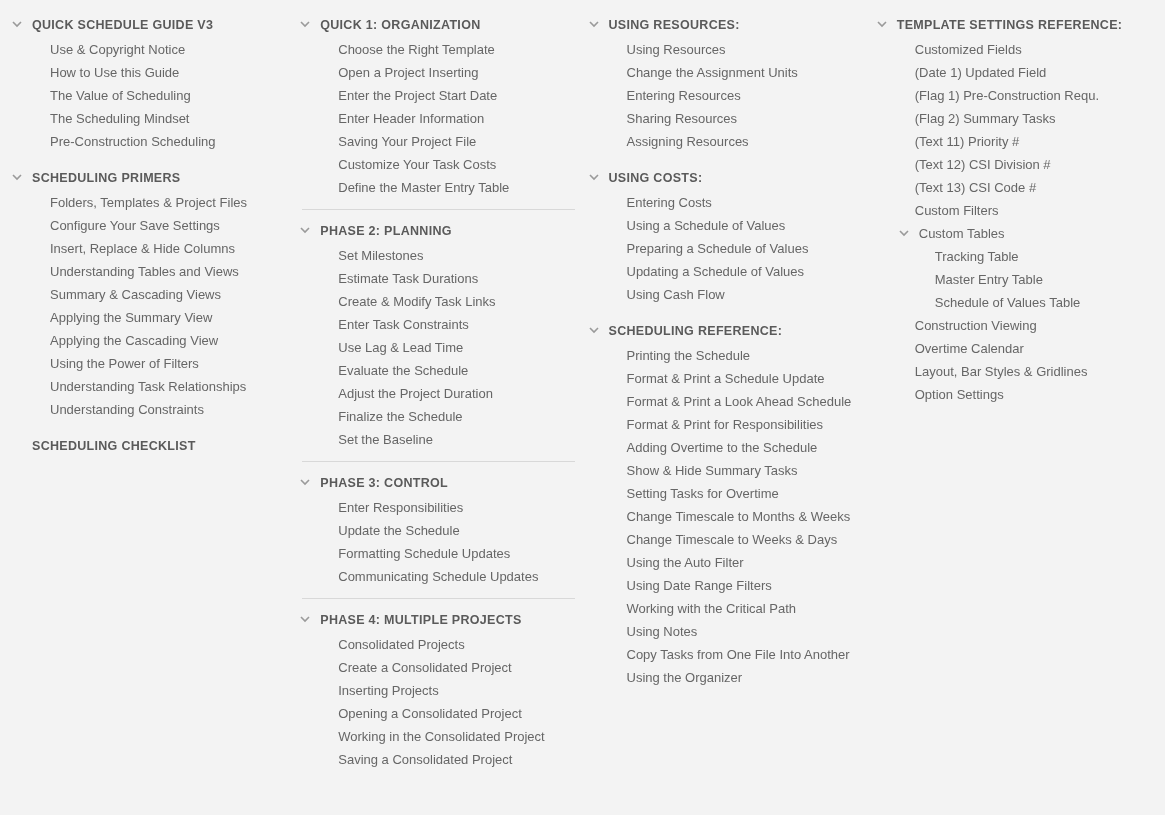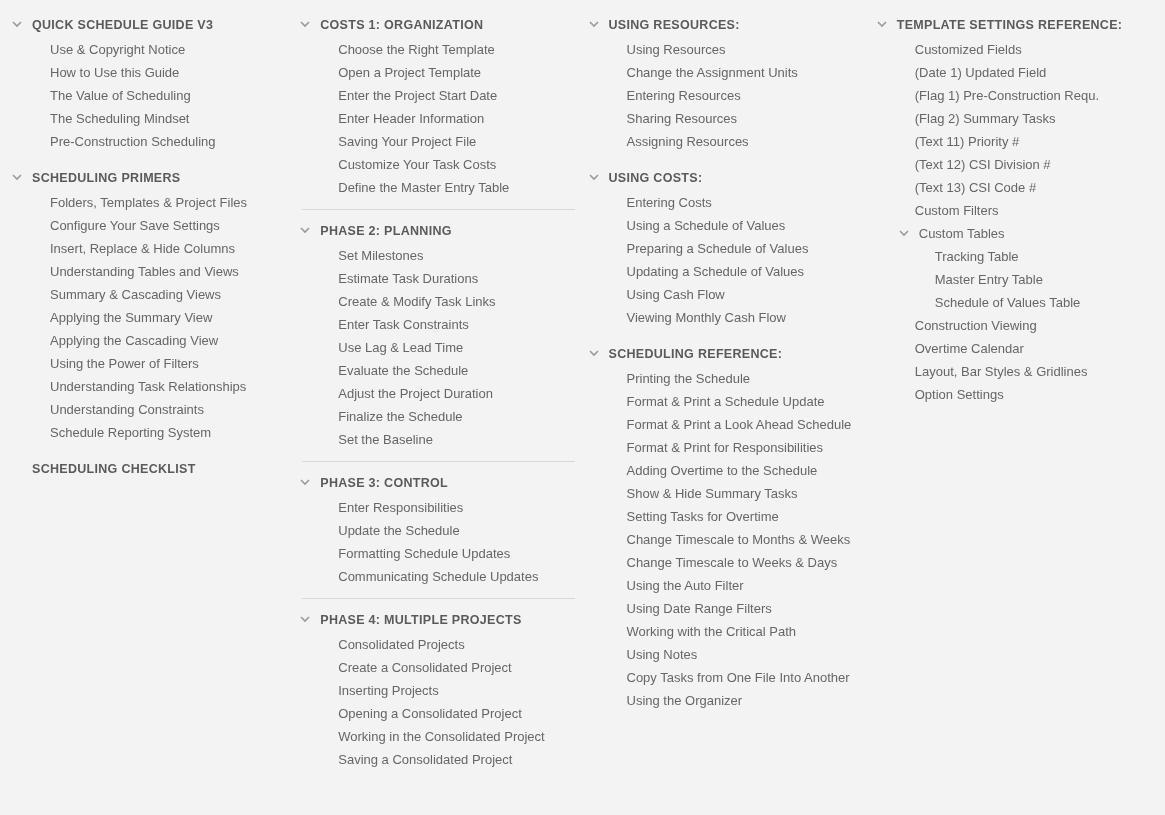--- a/index.html
+++ b/index.html
@@ -133,47 +133,44 @@
           </div>
           <div class="item item-indent">
             <span>Using the Power of Filters</span>
           </div>
           <div class="item item-indent">
             <span>Understanding Task Relationships</span>
           </div>
           <div class="item item-indent">
             <span>Understanding Constraints</span>
           </div>
-          <div class="item item-indent">
-            <span>Schedule Reporting System</span>
-          </div>
         </div>
       </div>
       <div class="section">
         <div class="section-header">
           <span class="chev">&nbsp;</span>
           <span>SCHEDULING CHECKLIST</span>
         </div>
         <div class="item-list"></div>
       </div>
     </div>
     <div class="col">
       <div class="section">
         <div class="section-header">
           <span class="chev"><svg width="10" height="10" viewBox="0 0 10 10">
               <path d="M1 3 L5 7 L9 3" fill="none" stroke="#9a9a9a" stroke-width="1.6"></path>
             </svg></span>
-          <span>COSTS 1: ORGANIZATION</span>
+          <span>QUICK 1: ORGANIZATION</span>
         </div>
         <div class="item-list">
           <div class="item item-indent">
             <span>Choose the Right Template</span>
           </div>
           <div class="item item-indent">
-            <span>Open a Project Template</span>
+            <span>Open a Project Inserting</span>
           </div>
           <div class="item item-indent">
             <span>Enter the Project Start Date</span>
           </div>
           <div class="item item-indent">
             <span>Enter Header Information</span>
           </div>
           <div class="item item-indent">
             <span>Saving Your Project File</span>
           </div>
@@ -317,23 +314,20 @@
             <span>Using a Schedule of Values</span>
           </div>
           <div class="item item-indent">
             <span>Preparing a Schedule of Values</span>
           </div>
           <div class="item item-indent">
             <span>Updating a Schedule of Values</span>
           </div>
           <div class="item item-indent">
             <span>Using Cash Flow</span>
-          </div>
-          <div class="item item-indent">
-            <span>Viewing Monthly Cash Flow</span>
           </div>
         </div>
       </div>
       <div class="section">
         <div class="section-header">
           <span class="chev"><svg width="10" height="10" viewBox="0 0 10 10">
               <path d="M1 3 L5 7 L9 3" fill="none" stroke="#9a9a9a" stroke-width="1.6"></path>
             </svg></span>
           <span>SCHEDULING REFERENCE:</span>
         </div>

